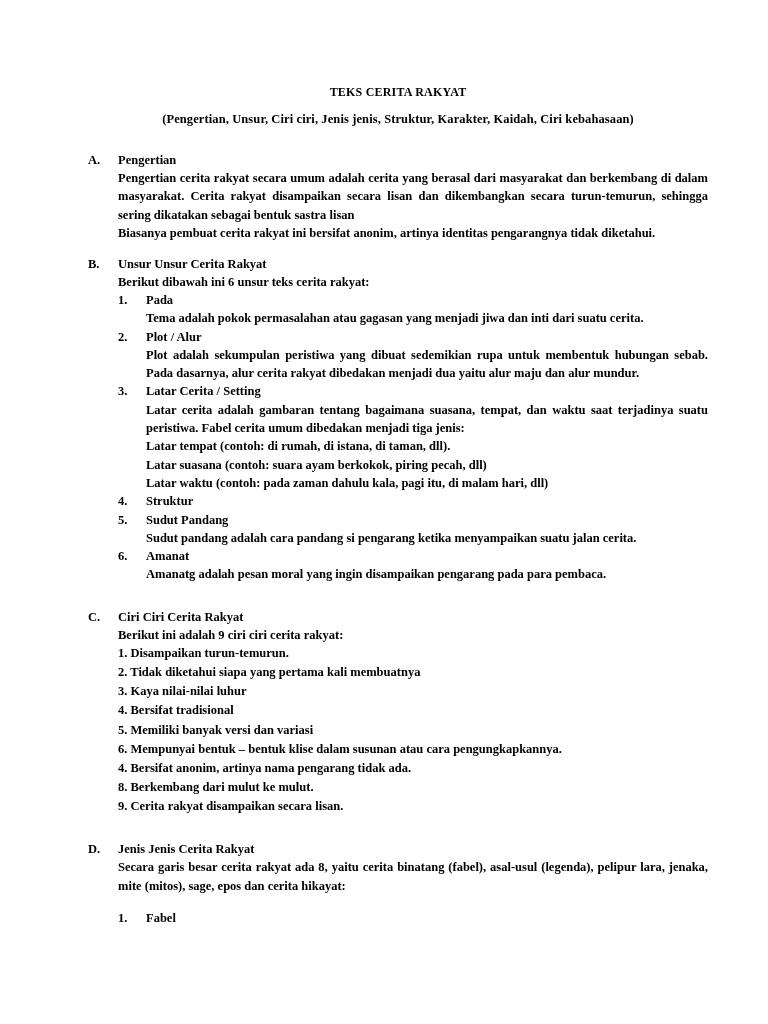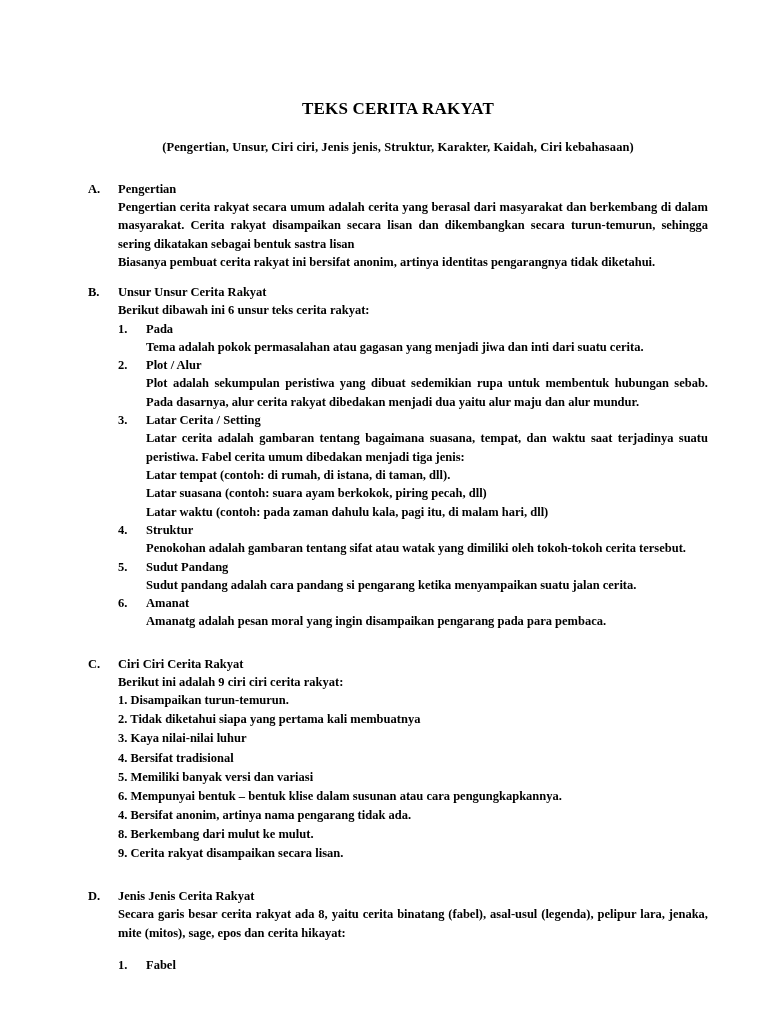--- a/index.html
+++ b/index.html
@@ -21,32 +21,32 @@
     position: absolute;
     left: 88px;
     top: 82px;
     width: 620px;
   }
 
   
   .doc-title {
     text-align: center;
     font-weight: bold;
-    font-size: 17px;
+    font-size: 12px;
     letter-spacing: 0.2px;
     line-height: 1.55;
-    margin: 14px;
+    margin: 1px;
   }
   .doc-subtitle {
     text-align: center;
     font-weight: bold;
     font-size: 12.5px;
     letter-spacing: 0.1px;
     line-height: 1.55;
-    margin: 16px 0 22px 0;
+    margin: 8px 0 22px 0;
   }
 
   
   .section {
     position: relative;
     margin-bottom: 4px;
   }
 
   .sec-head {
     position: relative;
@@ -171,21 +171,20 @@
             <span class="num-marker">3.</span>
             <div class="num-title">Latar Cerita / Setting</div>
             <div class="num-desc">Latar cerita adalah gambaran tentang bagaimana suasana, tempat, dan waktu saat terjadinya suatu peristiwa. Fabel cerita umum dibedakan menjadi tiga jenis:</div>
             <div class="num-desc nojust">Latar tempat (contoh: di rumah, di istana, di taman, dll).</div>
             <div class="num-desc nojust">Latar suasana (contoh: suara ayam berkokok, piring pecah, dll)</div>
             <div class="num-desc nojust">Latar waktu (contoh: pada zaman dahulu kala, pagi itu, di malam hari, dll)</div>
           </li>
           <li>
             <span class="num-marker">4.</span>
             <div class="num-title">Struktur</div>
-            <div class="num-desc">Penokohan adalah gambaran tentang sifat atau watak yang dimiliki oleh tokoh-tokoh cerita tersebut.</div>
           </li>
           <li>
             <span class="num-marker">5.</span>
             <div class="num-title">Sudut Pandang</div>
             <div class="num-desc nojust">Sudut pandang adalah cara pandang si pengarang ketika menyampaikan suatu jalan cerita.</div>
           </li>
           <li>
             <span class="num-marker">6.</span>
             <div class="num-title">Amanat</div>
             <div class="num-desc nojust">Amanatg adalah pesan moral yang ingin disampaikan pengarang pada para pembaca.</div>

